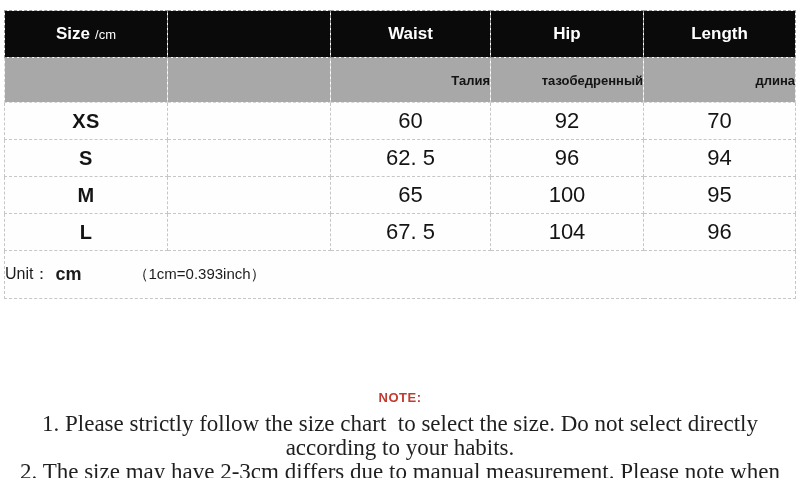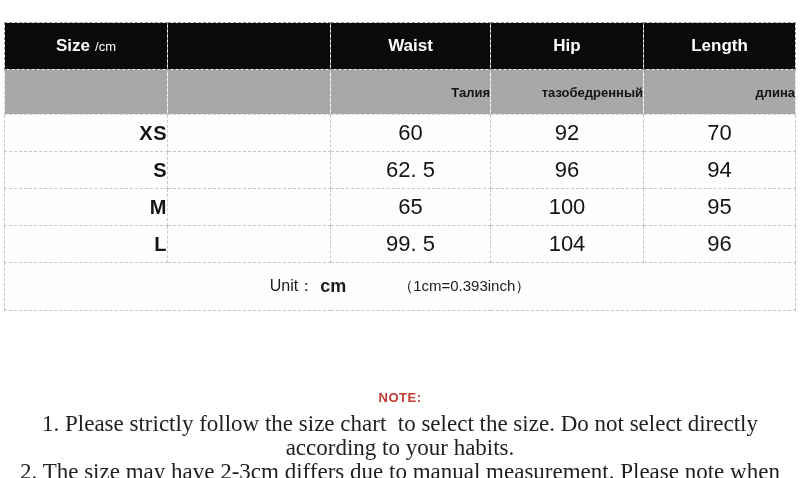--- a/index.html
+++ b/index.html
@@ -8,21 +8,21 @@
     background: #ffffff;
     font-family: "Liberation Sans", sans-serif;
     overflow: hidden;
     position: relative;
   }
   .page { position: absolute; inset: 0; }
 
   
   table.size-table {
     position: absolute;
-    left: 4px; top: 22px;
+    left: 4px; top: 10px;
     width: 791px;
     border-collapse: collapse;
     table-layout: fixed;
   }
   .size-table td, .size-table th {
     border: 1px dashed #c6c6c6;
     text-align: center;
     vertical-align: middle;
     overflow: hidden;
   }
@@ -56,29 +56,28 @@
   tr.row-data { height: 37px; }
   tr.row-data td {
     color: #141414;
     font-size: 22px;
     background: #fefefe;
   }
   tr.row-data td.cell-size {
     font-size: 20px;
     font-weight: 600;
     letter-spacing: 0.5px;
-    text-align: right;
   }
 
   tr.row-unit { height: 48px; }
   tr.row-unit td { background: #fefefe; }
   .unit-wrap {
     display: flex;
     align-items: center;
-    justify-content: center;
+    justify-content: flex-start;
     color: #1c1c1c;
   }
   .unit-label { font-size: 16px; }
   .unit-value { font-size: 18px; font-weight: bold; margin-left: 6px; }
   .unit-conv  { font-size: 15px; margin-left: 52px; }
 
   
   .notes {
     position: absolute;
     left: 0; top: 390px;
@@ -152,21 +151,21 @@
         <td class="cell-size">M</td>
         <td></td>
         <td>65</td>
         <td>100</td>
         <td>95</td>
       </tr>
 
       <tr class="row-data">
         <td class="cell-size">L</td>
         <td></td>
-        <td>99. 5</td>
+        <td>67. 5</td>
         <td>104</td>
         <td>96</td>
       </tr>
 
 
       <tr class="row-unit">
         <td colspan="5">
           <div class="unit-wrap">
             <span class="unit-label">Unit：</span>
             <span class="unit-value">cm</span>

